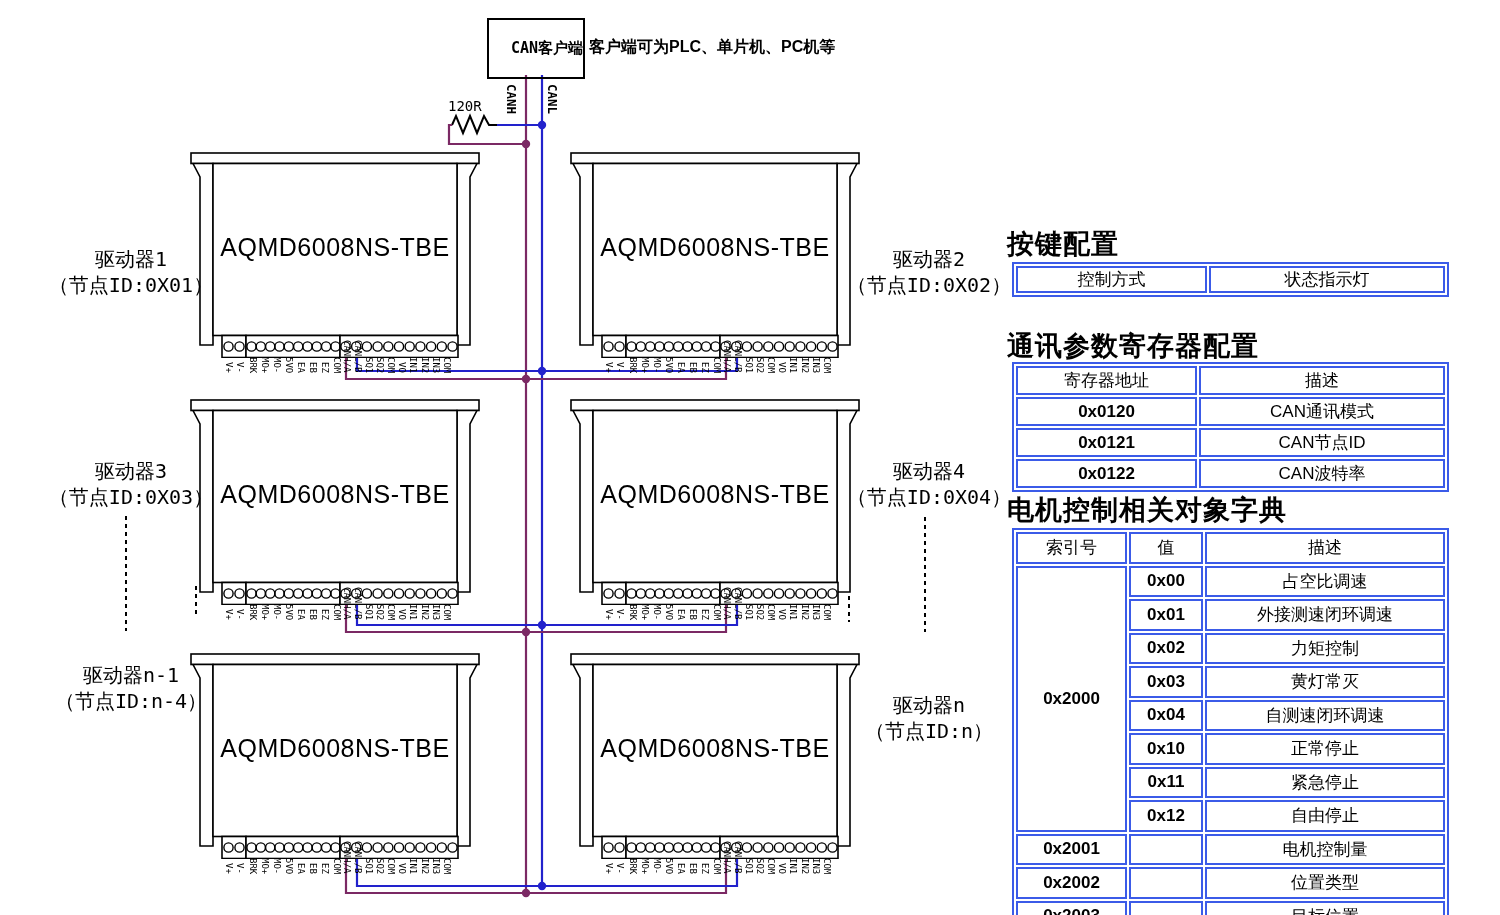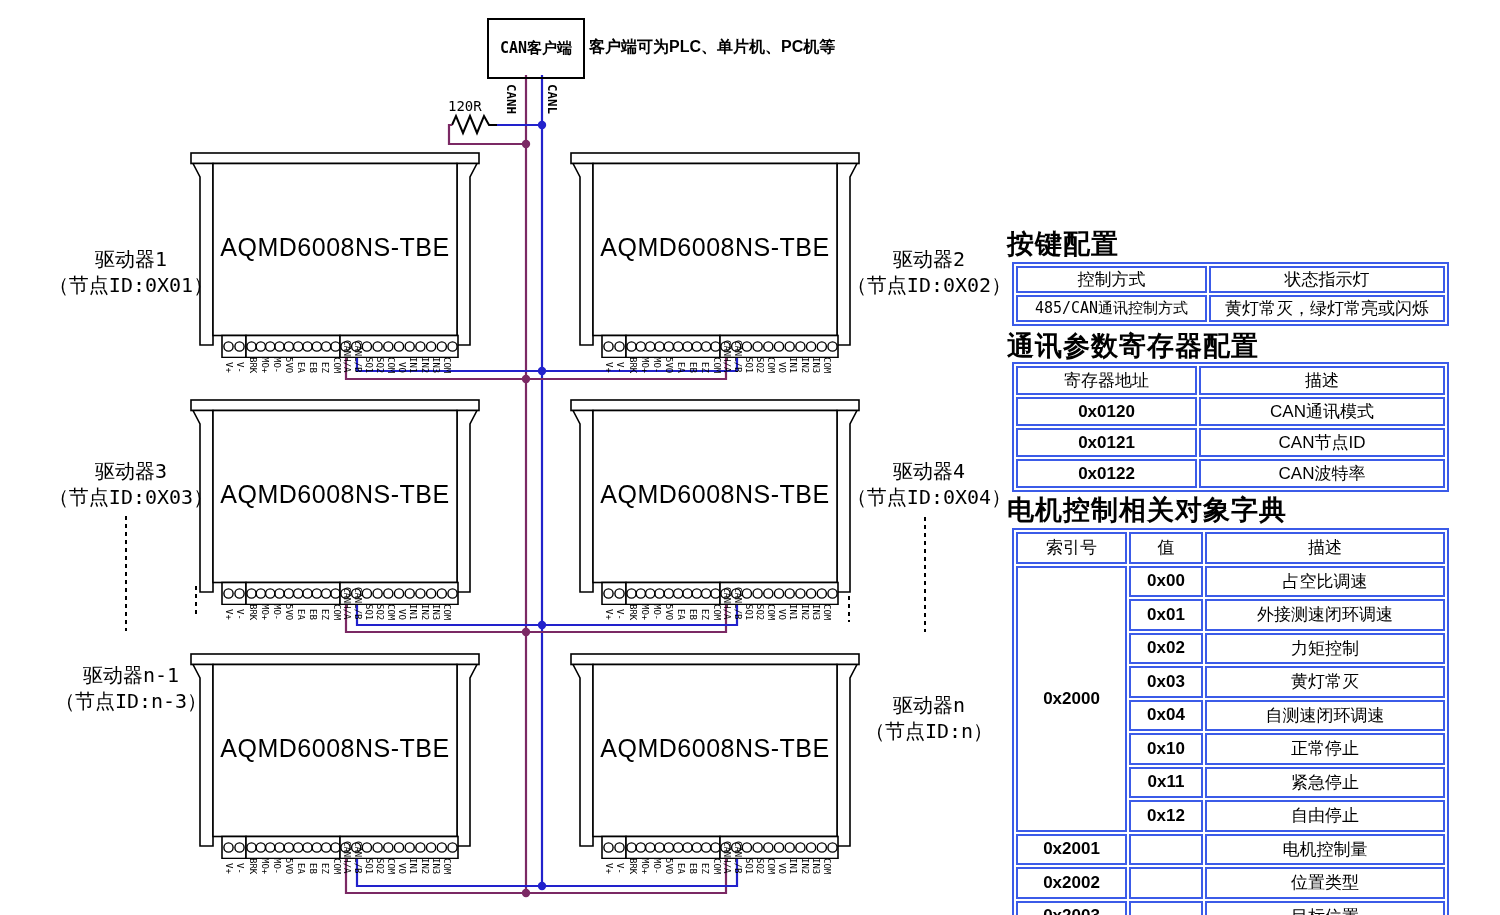--- a/index.html
+++ b/index.html
@@ -8,21 +8,21 @@
     --tborder:#3B5BE8;
   }
   html,body{margin:0;padding:0;background:#fff;}
   #canvas{
     position:relative;width:1500px;height:915px;background:#fff;overflow:hidden;
     font-family:"Liberation Sans","DejaVu Sans",sans-serif;color:#000;
   }
   .abs{position:absolute;}
   
   .client-box{
-    border:2px solid #000;display:flex;align-items:center;justify-content:center;
+    border:2px solid #000;display:flex;align-items:center;justify-content:flex-end;
     font-weight:bold;font-size:15px;font-family:"DejaVu Sans Mono","Liberation Sans",monospace,sans-serif;
     white-space:nowrap;
   }
   .client-note{
     font-weight:bold;font-size:16px;white-space:nowrap;
     font-family:Liberation Sans, sans-serif;
   }
   
   .vlabel{
     writing-mode:vertical-rl;text-orientation:sideways;
@@ -420,21 +420,21 @@
         <span class="tlabel" style="left:189.5px;">SQ2</span>
         <span class="tlabel" style="left:200.5px;">COM</span>
         <span class="tlabel" style="left:211.5px;">VO</span>
         <span class="tlabel" style="left:222.5px;">IN1</span>
         <span class="tlabel" style="left:234px;">IN2</span>
         <span class="tlabel" style="left:245px;">IN3</span>
         <span class="tlabel" style="left:256px;">COM</span>
       </div>
       <div class="driver-label" style="left: 21px; top: 662px;">
         <div>驱动器n-1</div>
-        <div>（节点ID:n-3）</div>
+        <div>（节点ID:n-4）</div>
       </div>
       <div class="module" style="left: 570px; top: 653px;">
 <svg width="290" height="206" viewBox="0 0 290 206">
   <g stroke="#000" stroke-width="1.6" fill="#fff">
     <rect x="1" y="1" width="288" height="10.5"></rect>
     <path d="M3,11.5 L10,25 V193 H23 V11.5 Z"></path>
     <path d="M287,11.5 L280,25 V193 H267 V11.5 Z"></path>
     <rect x="23" y="11.5" width="244" height="172"></rect>
     <rect x="32" y="183.5" width="24" height="22"></rect>
     <rect x="56" y="183.5" width="94" height="22"></rect>
@@ -498,24 +498,20 @@
   <table class="cfg" id="t1" style="left:1012px;top:262px;width:437px;">
     <colgroup>
         <col style="width:191px">
         <col style="width:236px">
       </colgroup>
     <tbody>
         <tr>
           <th>控制方式</th>
           <th>状态指示灯</th>
         </tr>
-        <tr>
-          <td class="small">485/CAN通讯控制方式</td>
-          <td>黄灯常灭，绿灯常亮或闪烁</td>
-        </tr>
       </tbody>
   </table>
 
   <div class="panel-title abs" style="left:1007px;top:328px;">通讯参数寄存器配置</div>
   <table class="cfg" id="t2" style="left:1012px;top:362px;width:437px;">
     <colgroup>
         <col style="width:181px">
         <col style="width:246px">
       </colgroup>
     <tbody>

